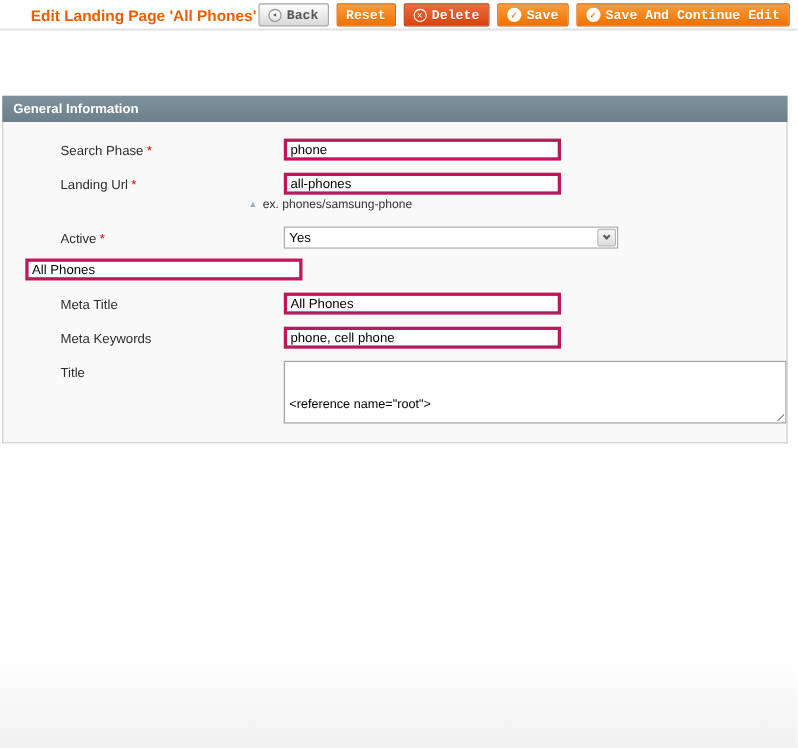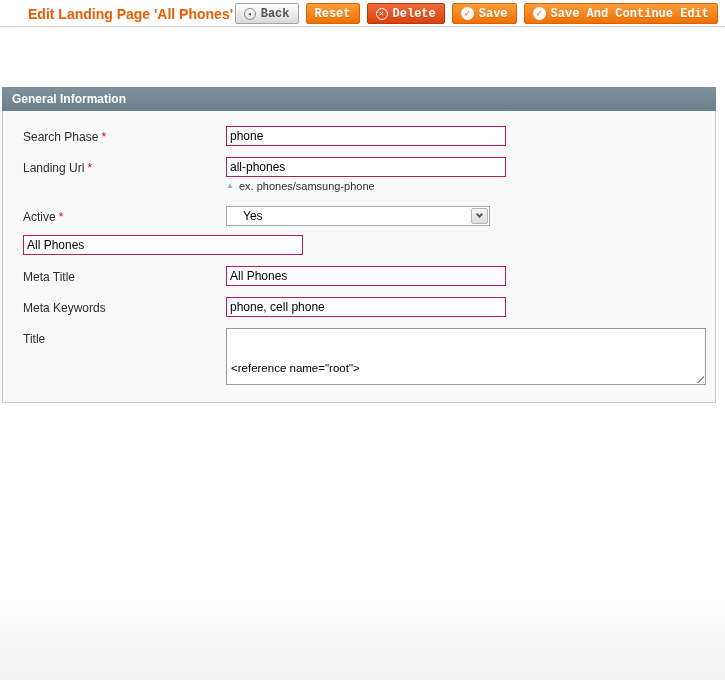--- a/index.html
+++ b/index.html
@@ -75,43 +75,43 @@
   }
   .panel-body {
     background:#f9f9f9;
     border:1px solid #cccccc; border-top:none;
     padding:15px 0 17px 20px;
   }
 
   .form-row { display:flex; align-items:flex-start; }
   .form-label {
     width:203px; flex:0 0 203px;
-    font-size:12px; color:#2d2d2d; padding-top:4px;
+    font-size:12px; color:#2d2d2d; padding-top:4px;margin-left:32px;
   }
   .req { color:#d40701; margin-left:3px; font-size:12px; }
 
   .text-input {
-    width:280px; height:20px;
-    border:1px solid #be185d; background:#fff;
+    width:252px; height:20px;
+    border:3px solid #be185d; background:#fff;
     font-family:"Liberation Sans", sans-serif;
     font-size:12px; color:#000; padding:0 3px;
   }
 
   .mb { margin-bottom:11px; }
   .mb-sm { margin-bottom:9px; }
 
   .note-row { margin:3px 0 14px 203px; display:flex; align-items:center; }
   .note-triangle { color:#9caebb; font-size:8px; margin-right:5px; line-height:10px; }
   .note-text { font-size:11px; color:#303030; }
 
   
   .select {
-    width:264px; height:20px; position:relative;
+    width:304px; height:20px; position:relative;
     border:1px solid #a5a5a5; background:#fff;
-    font-size:12px; color:#000; line-height:18px; padding-left:16px;
+    font-size:12px; color:#000; line-height:18px; padding-left:4px;
     cursor:default;
   }
   .select-arrow-btn {
     position:absolute; top:1px; right:1px; bottom:1px; width:17px;
     background:linear-gradient(#f7f7f7,#dcdcdc);
     border:1px solid #b5b5b5; border-radius:2px;
     display:flex; align-items:center; justify-content:center;
   }
   .chevron-down {
     width:5px; height:5px; margin-top:-3px;

